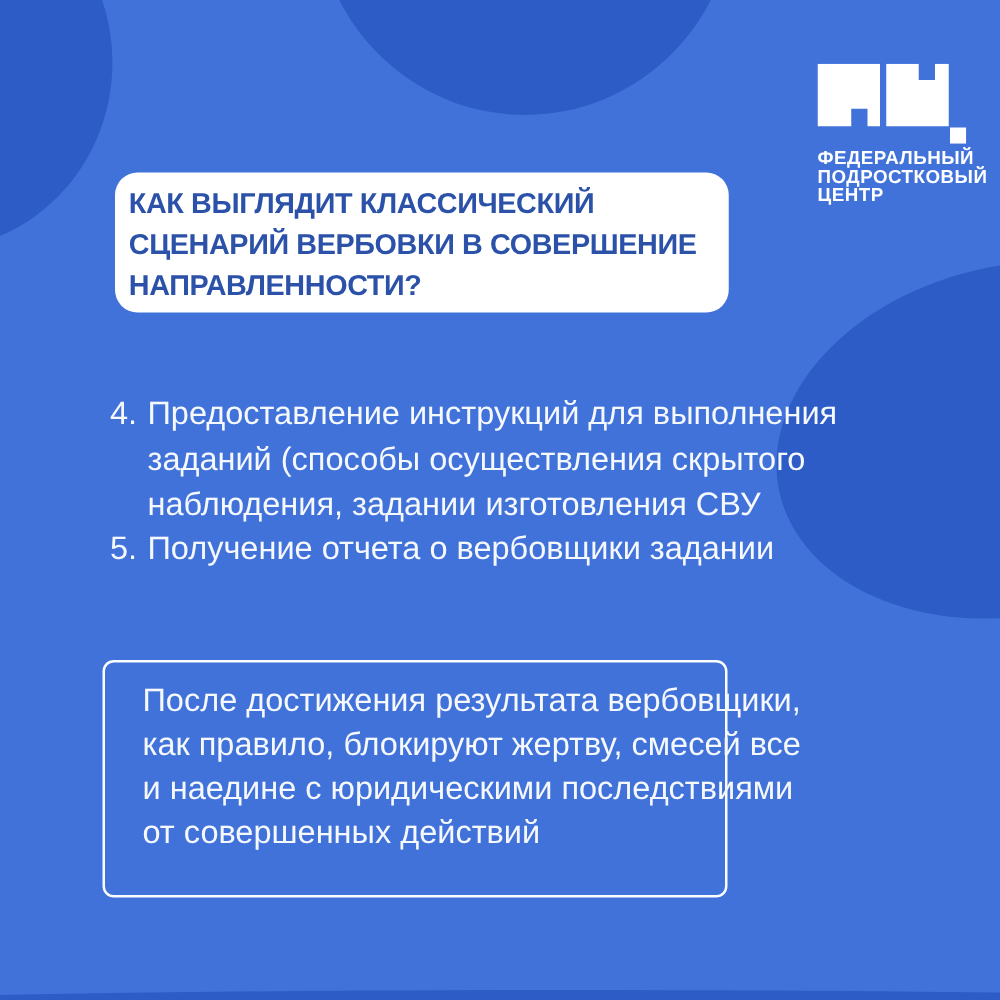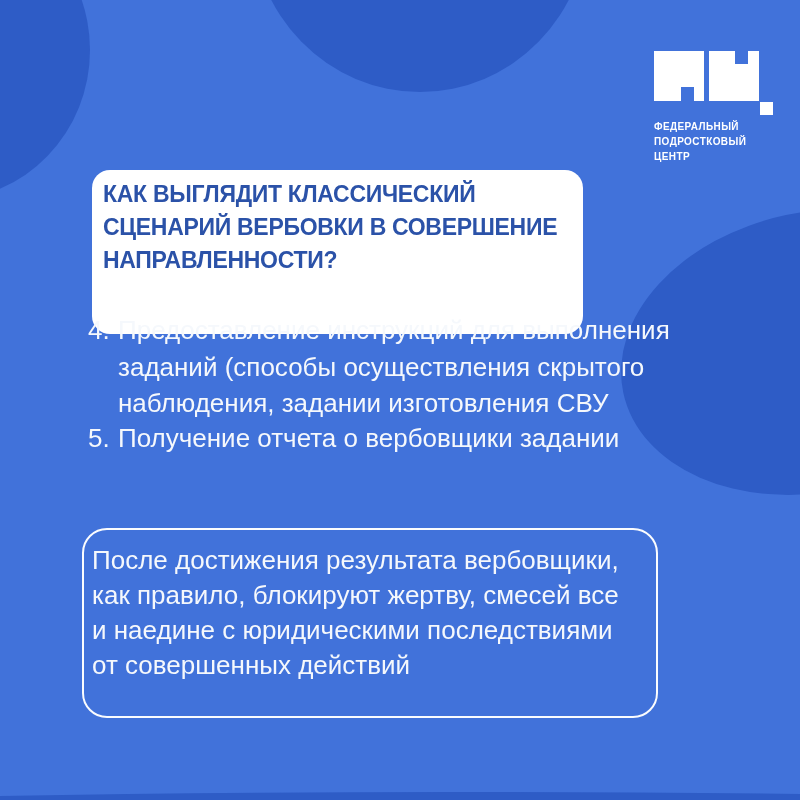--- a/index.html
+++ b/index.html
@@ -11,50 +11,49 @@
     position: relative; width: 800px; height: 800px;
     background: #4172DA; overflow: hidden;
   }
   .bg-shapes { position: absolute; left: 0; top: 0; width: 800px; height: 800px; }
 
   
   .logo { position: absolute; left: 654px; top: 51px; width: 130px; }
   .logo-icon { display: block; }
   .org {
     margin-top: 4px; color: #FFFFFF; font-weight: bold;
-    font-size: 10px; line-height: 15px; letter-spacing: 0.4px;
+    font-size: 15px; line-height: 15px; letter-spacing: 0.4px;
   }
   .org div { white-space: nowrap; }
 
   
   .q-card {
-    position: absolute; left: 92px; top: 138px; width: 491px; height: 164px;
+    position: absolute; left: 92px; top: 138px; width: 491px; height: 112px;
     background: #FFFFFF; border-radius: 18px; box-sizing: border-box;
     padding: 8px 12px 0 11px;
-    margin-top: 32px;
   }
   .q-line {
     color: #2B52A8; font-weight: bold; font-size: 23px; line-height: 33px;
     letter-spacing: -0.3px; white-space: nowrap;
   }
 
   
   .steps { position: absolute; left: 88px; top: 312px; width: 660px; }
   .step {
     display: flex; color: #F5F8FC; font-size: 26px; line-height: 36.5px;
     margin-bottom: -2px;
   }
   .step-num { flex: none; width: 30px; }
   .step-line { white-space: nowrap; }
 
   
   .note {
-    position: absolute; left: 82px; top: 528px; width: 576px; height: 190px;
-    box-sizing: border-box; border: 2.5px solid #FAFCFE; border-radius: 25px;
-    padding: 13px 18px 0 8px;
+    position: absolute; left: 82px; top: 528px; width: 500px; height: 190px;
+    box-sizing: border-box; border: 2.5px solid #FAFCFE; border-radius: 9px;
+    padding: 13px 18px 0 30px;
     color: #F5F8FC; font-size: 26px; line-height: 35px;
   }
   .note-line { white-space: nowrap; }
 </style>
 </head>
 <body>
 
 <div class="poster">
 
   <svg class="bg-shapes" viewBox="0 0 800 800" xmlns="http://www.w3.org/2000/svg" aria-hidden="true">

